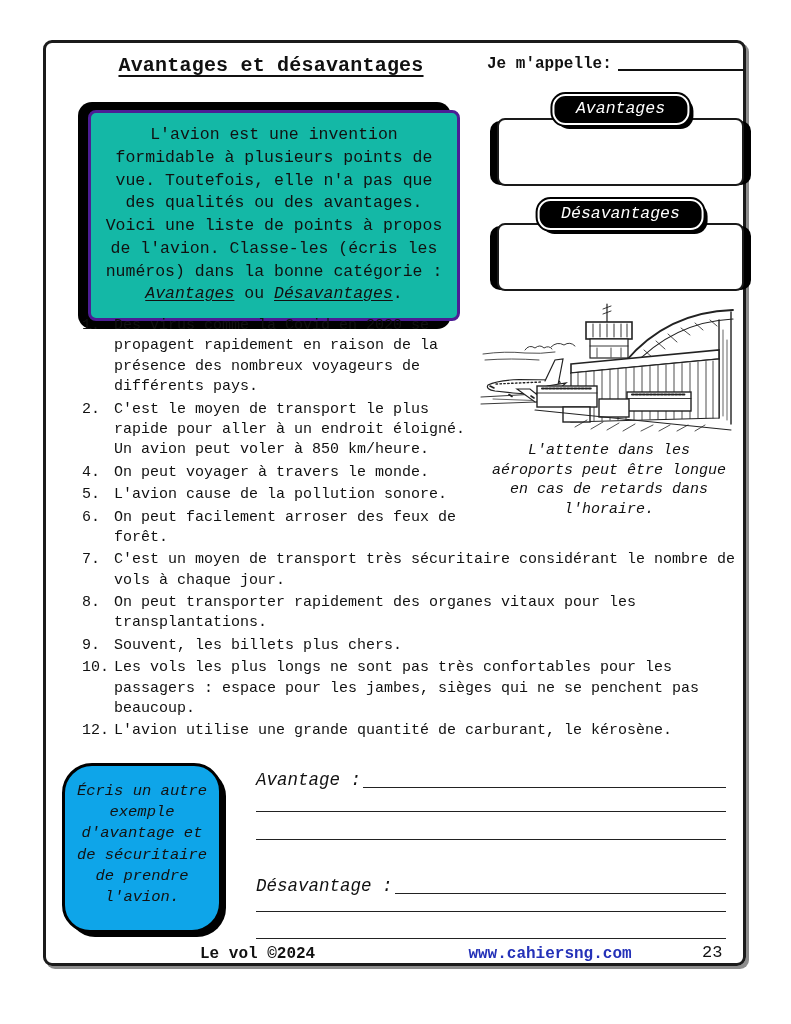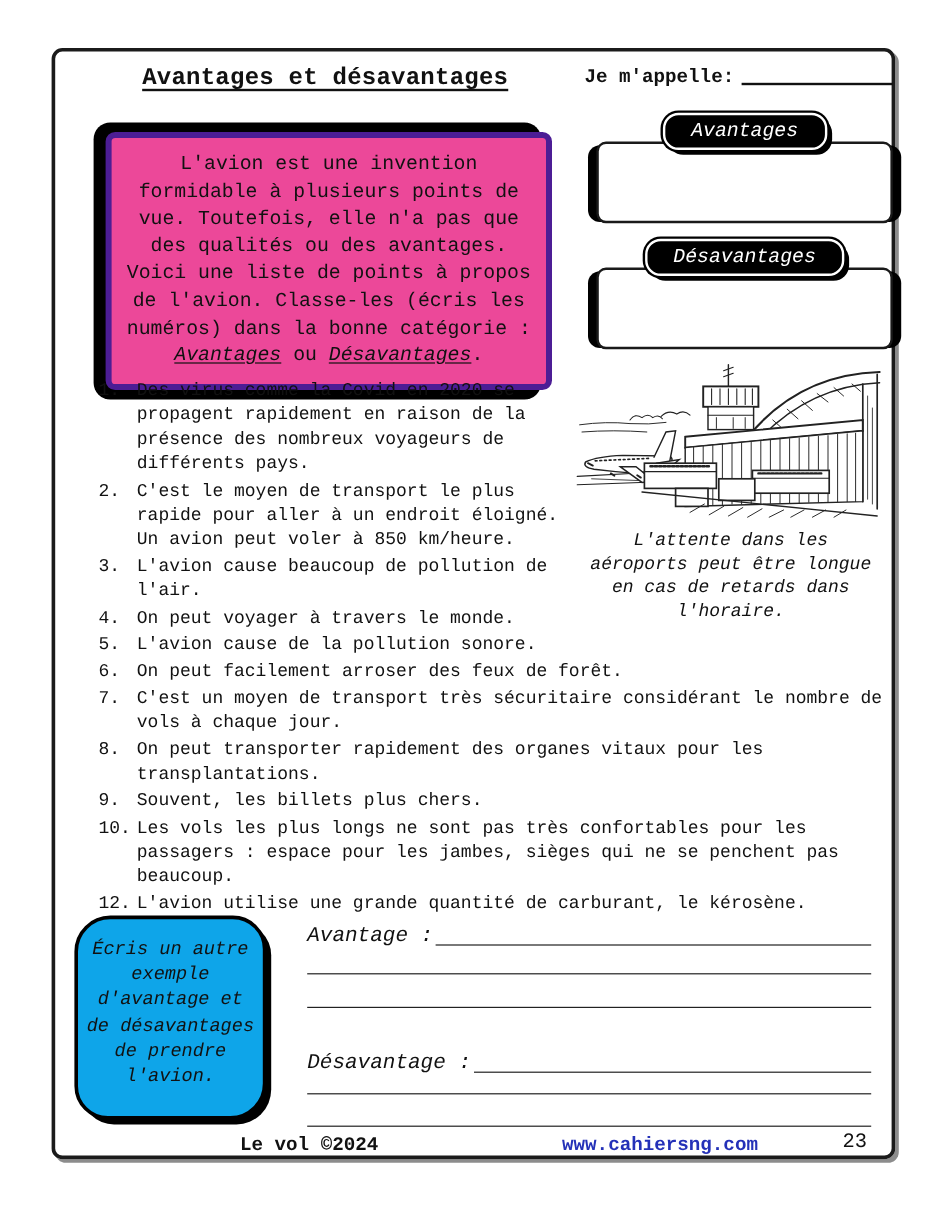--- a/index.html
+++ b/index.html
@@ -22,21 +22,21 @@
   .name-row { position:absolute; left:487px; top:55px; display:flex; align-items:flex-end; }
   .name-label { font-size:16px; font-weight:bold; white-space:nowrap; }
   .name-line { display:inline-block; width:126px; border-bottom:2px solid #111; margin:0 0 2px 6px; height:14px; }
   
   .instr-wrap { position:absolute; left:88px; top:110px; width:372px; }
   .instr-wrap::before {
     content:""; position:absolute; left:-10px; right:9px; top:-8px; bottom:-8px;
     background:#000; border-radius:14px;
   }
   .instr-inner {
-    position:relative; background:#ec4899; border:5px solid #4c1d95; border-radius:8px;
+    position:relative; background:#14b8a6; border:3px solid #4c1d95; border-radius:8px;
     padding:11px 6px 12px 6px; text-align:center; font-size:16.5px; line-height:1.38;
   }
   .cat-word { font-style:italic; text-decoration:underline; text-underline-offset:2px; }
   
   .cat-box { position:absolute; width:247px; height:68px; left:497px; }
   .cat-box.adv { top:118px; }
   .cat-box.dis { top:223px; }
   .cat-box::before {
     content:""; position:absolute; left:-7px; right:-7px; top:3px; bottom:1px;
     background:#000; border-radius:10px;
@@ -160,36 +160,35 @@
 
           <path d="M56,110 L252,130" stroke-width="1.1"></path>
           <path d="M96,127 l12,-7 M112,129 l12,-7 M128,130 l12,-7 M144,131 l12,-7 M162,131 l12,-6 M180,131 l11,-6 M198,131 l11,-6 M216,131 l10,-6" stroke-width="0.8"></path>
         </g>
       </svg>
       <div class="illu-caption">L'attente dans les aéroports peut être longue en cas de retards dans l'horaire.</div>
     </div>
 
     <div class="item"><span class="num">1.</span><span>Des virus comme la Covid en 2020 se propagent rapidement en raison de la présence des nombreux voyageurs de différents pays.</span></div>
     <div class="item"><span class="num">2.</span><span>C'est le moyen de transport le plus rapide pour aller à un endroit éloigné. Un avion peut voler à 850 km/heure.</span></div>
-    <div class="item"><span class="num">3.</span><span>L'avion cause beaucoup de pollution de l'air.</span></div>
     <div class="item"><span class="num">4.</span><span>On peut voyager à travers le monde.</span></div>
     <div class="item"><span class="num">5.</span><span>L'avion cause de la pollution sonore.</span></div>
     <div class="item"><span class="num">6.</span><span>On peut facilement arroser des feux de forêt.</span></div>
     <div class="item"><span class="num">7.</span><span>C'est un moyen de transport très sécuritaire considérant le nombre de vols à chaque jour.</span></div>
     <div class="item"><span class="num">8.</span><span>On peut transporter rapidement des organes vitaux pour les transplantations.</span></div>
     <div class="item"><span class="num">9.</span><span>Souvent, les billets plus chers.</span></div>
     <div class="item"><span class="num">10.</span><span>Les vols les plus longs ne sont pas très confortables pour les passagers : espace pour les jambes, sièges qui ne se penchent pas beaucoup.</span></div>
     <div class="item"><span class="num">12.</span><span>L'avion utilise une grande quantité de carburant, le kérosène.</span></div>
   </div>
 
   <div class="bubble">
     <span>Écris un autre</span>
     <span>exemple</span>
     <span>d'avantage et</span>
-    <span>de désavantages</span>
+    <span>de sécuritaire</span>
     <span>de prendre</span>
     <span>l'avion.</span>
   </div>
 
   <div class="answers">
     <div class="ans-row row-adv">
       <span class="lbl">Avantage :</span>
       <span class="fill"></span>
     </div>
     <div class="wline l1"></div>

